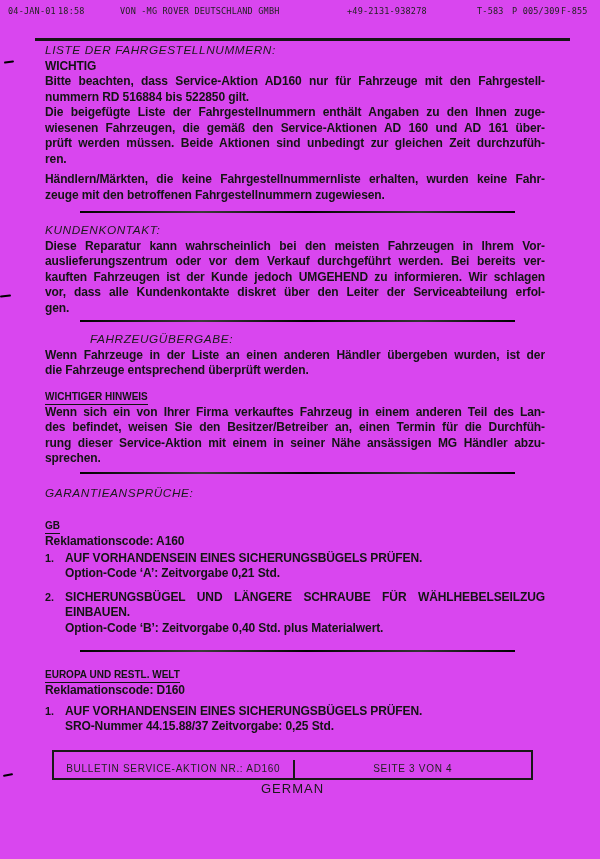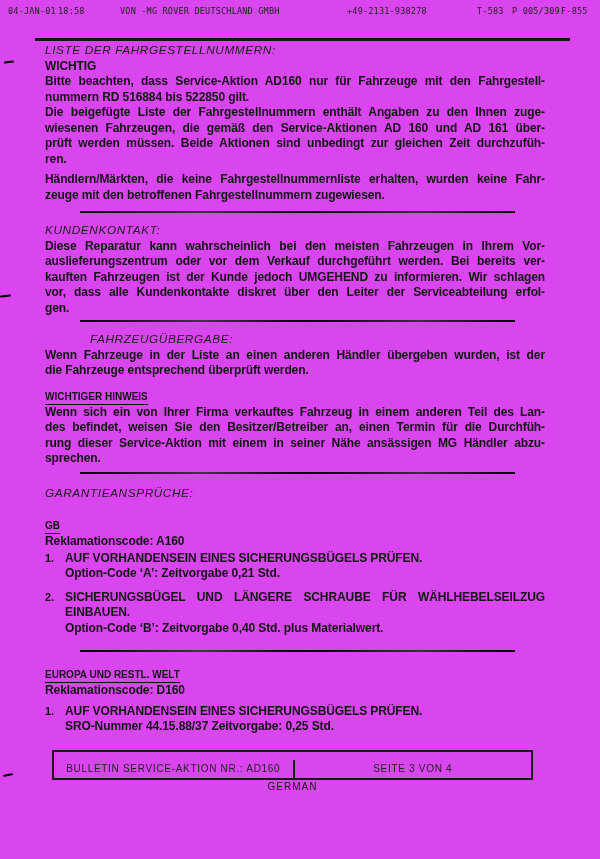--- a/index.html
+++ b/index.html
@@ -47,21 +47,21 @@
   .item { display:flex; }
   .ino { flex:0 0 20px; font-weight:bold; font-size:10.8px; line-height:15.5px; }
   .ibody { flex:1; min-width:0; }
 
   
   .footer { margin-top:15px; }
   .fbox { display:flex; margin:0 67px 0 52px; border:2px solid #181818; height:26px; }
   .fcell { display:flex; align-items:center; justify-content:center; font-size:10px; letter-spacing:0.7px; color:#222;margin-top:8px; }
   .fcell--left { flex:0 0 50%; border-right:2px solid #181818; }
   .fcell--right { flex:1;border-radius:7px; }
-  .flang { text-align:center; font-size:10px; letter-spacing:1px; color:#1a1a1a; margin:1px 67px 0 52px; }
+  .flang { text-align:center; font-size:13px; letter-spacing:1px; color:#1a1a1a; margin:1px 67px 0 52px; }
 
   
   .mark { position:absolute; background:#000; height:2px; border-radius:1px; }
   .mark1 { left:4px;  top:61px;  width:10px; transform:rotate(-8deg); }
   .mark2 { left:0px;  top:295px; width:11px; transform:rotate(-6deg); }
   .mark3 { left:3px;  top:774px; width:10px; transform:rotate(-10deg); }
 </style>
 </head>
 <body>
 

